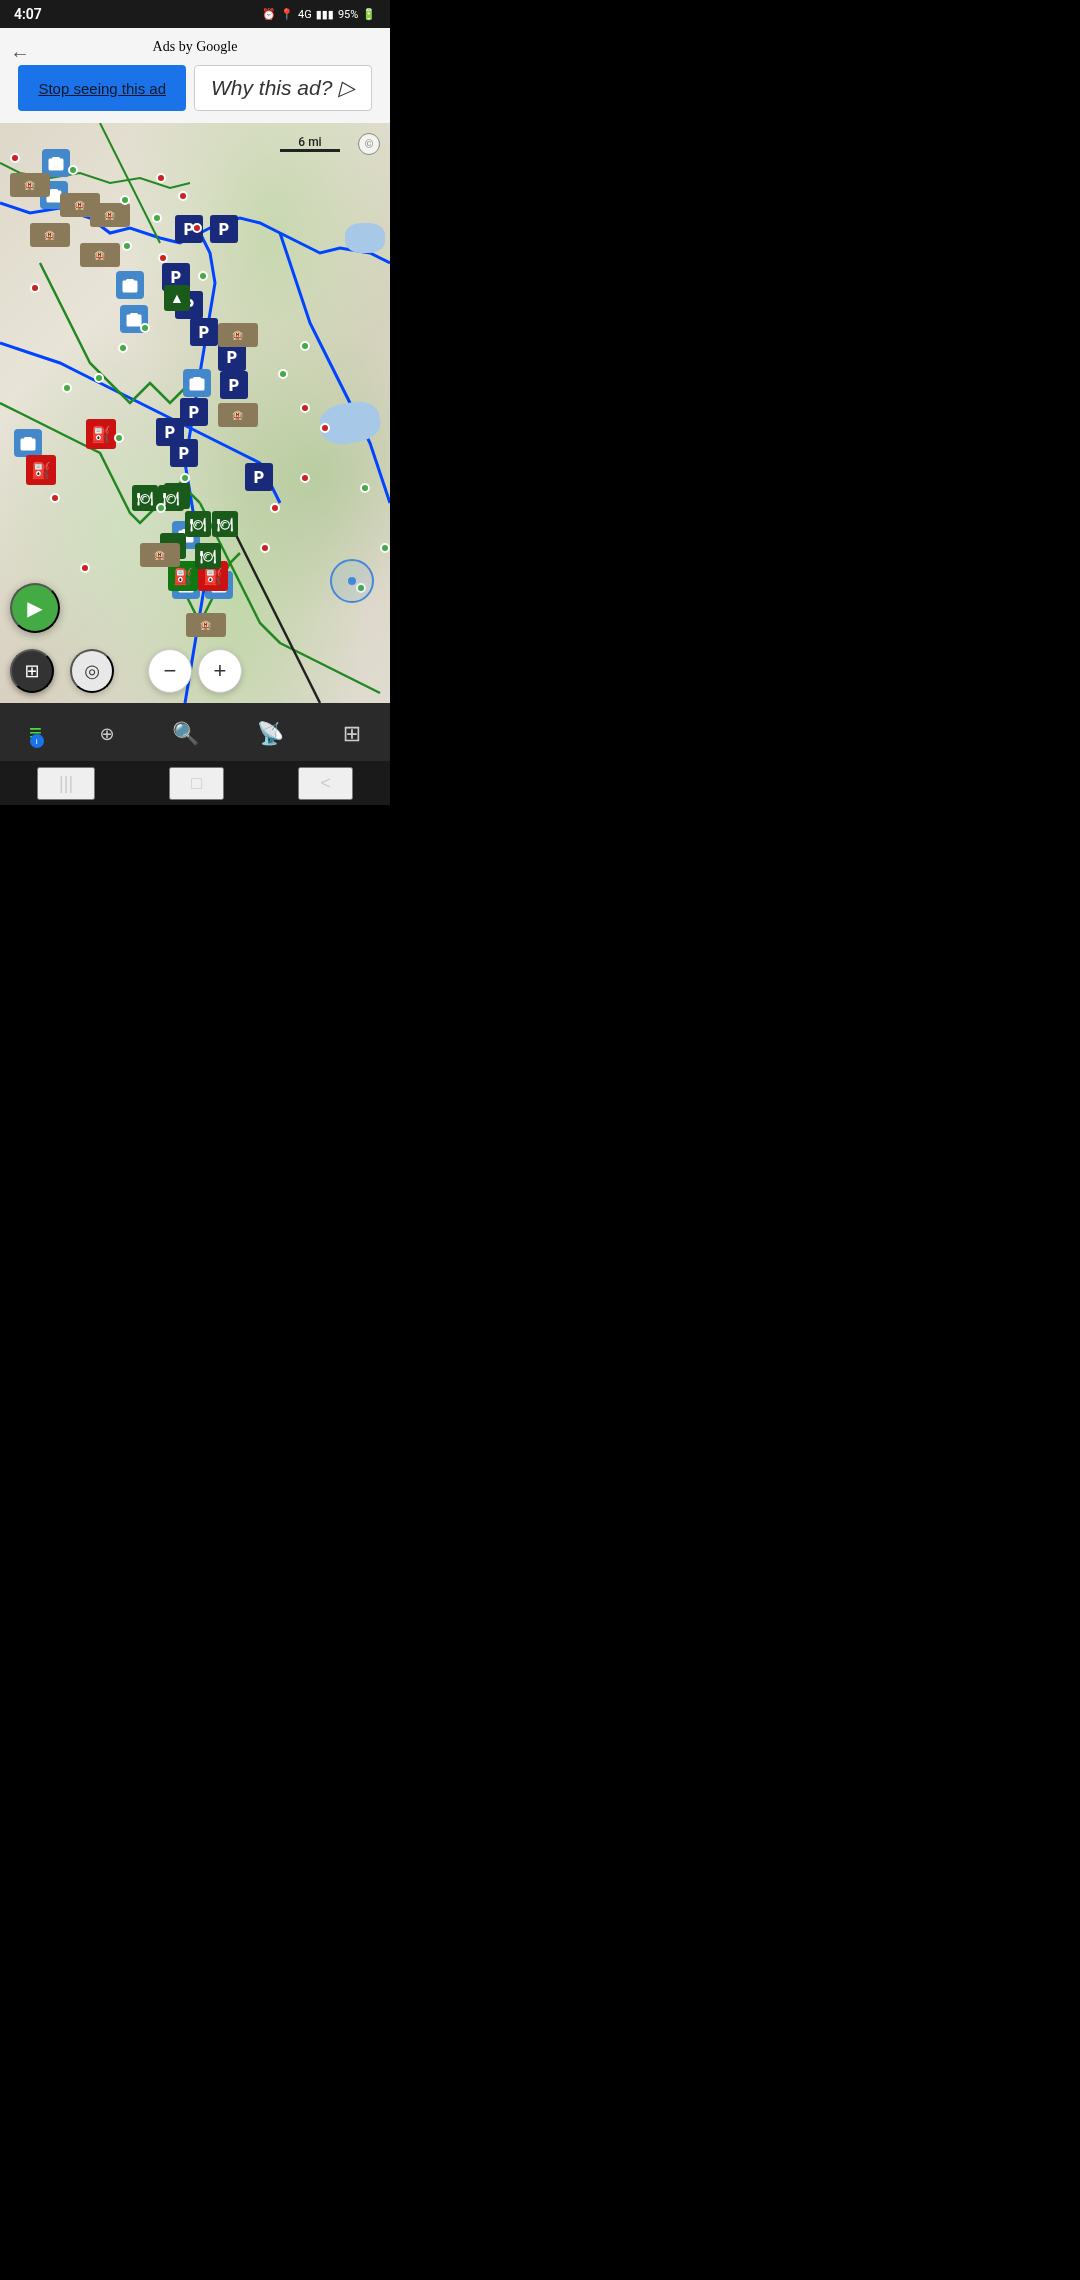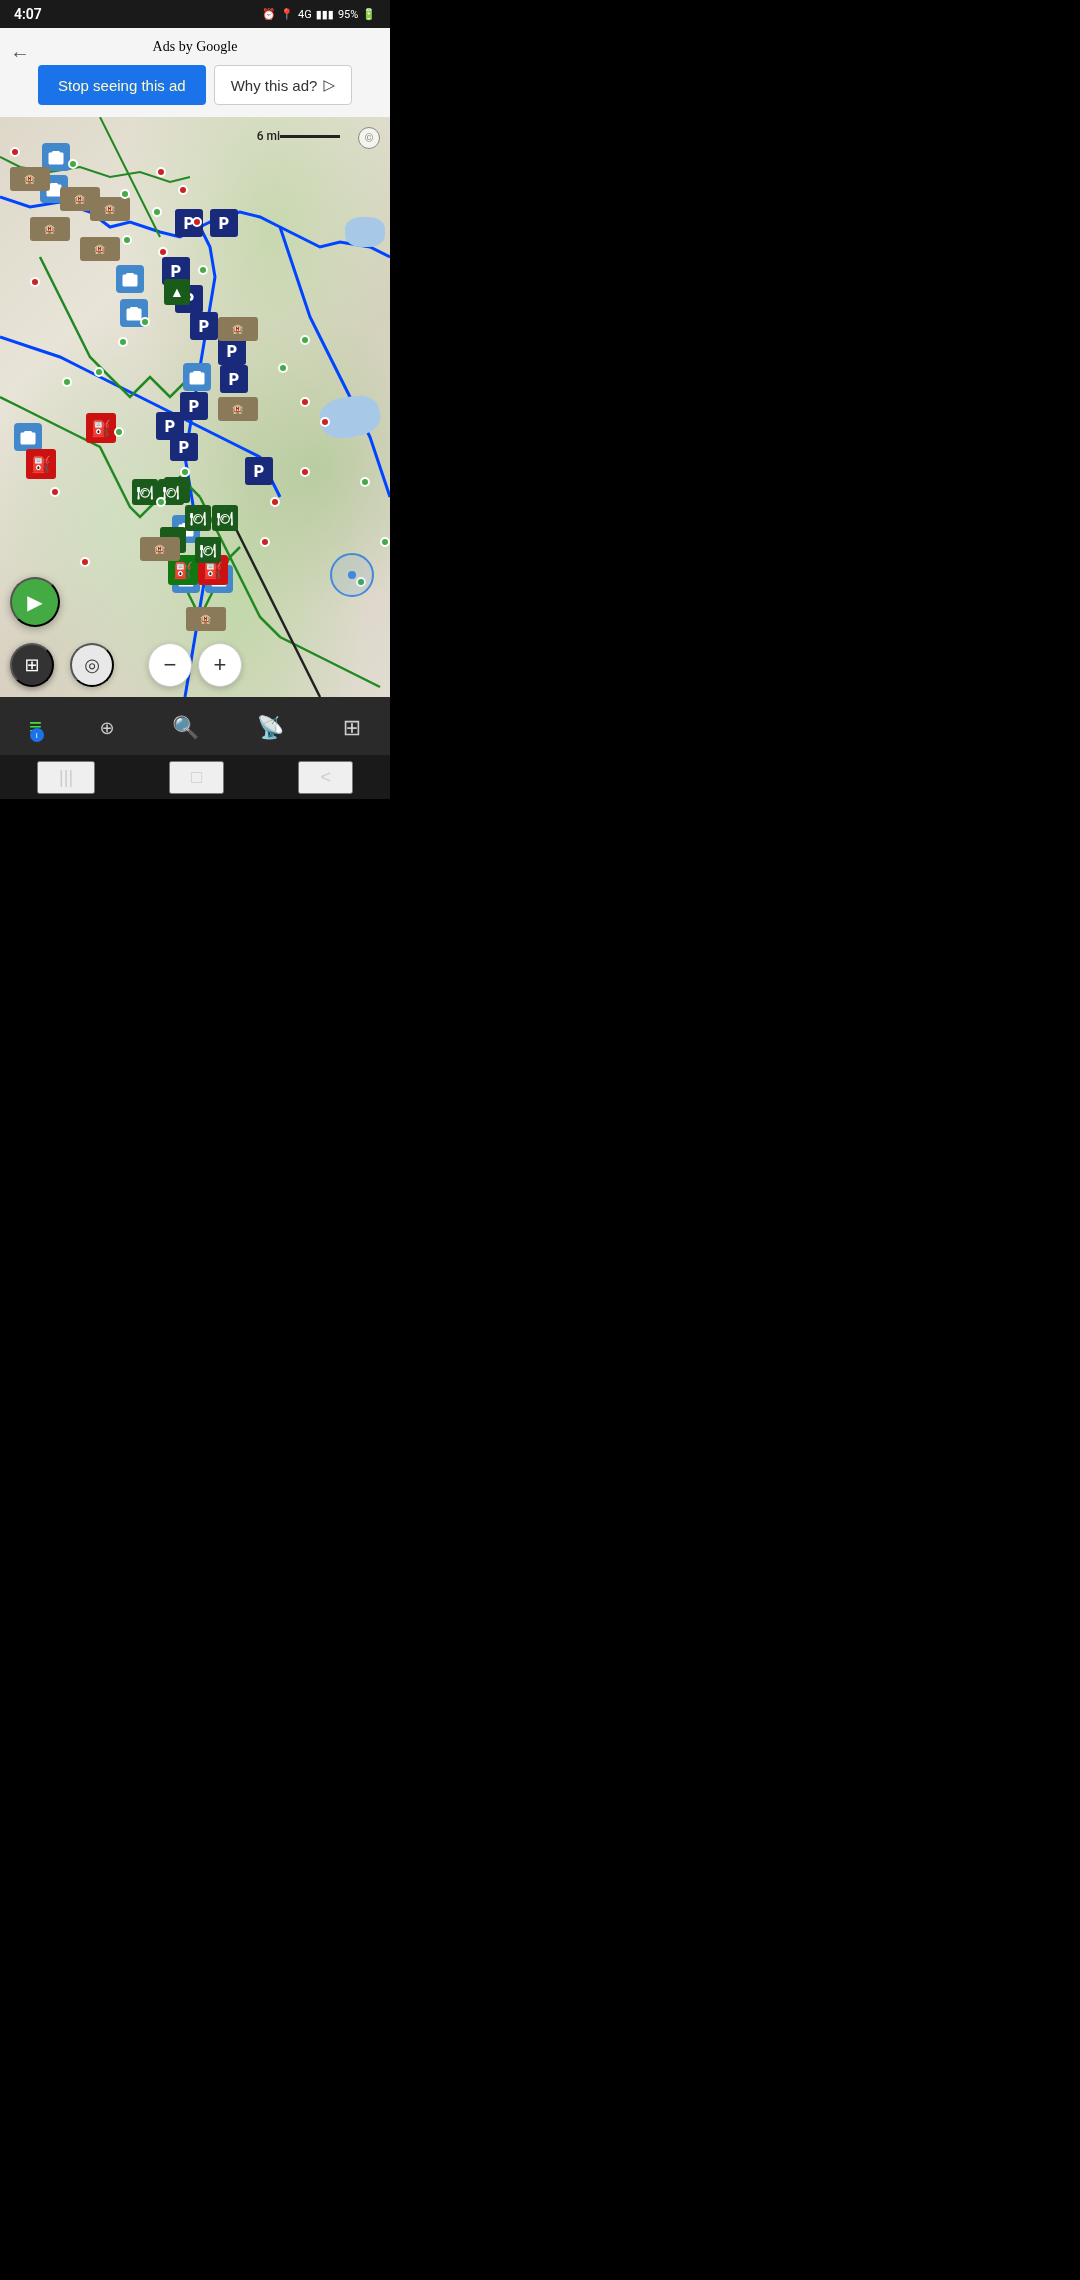--- a/index.html
+++ b/index.html
@@ -63,39 +63,41 @@
     .ads-by-google span {
       font-family: 'Georgia', serif;
       color: #000000;
     }
     .ad-buttons {
       display: flex;
       gap: 8px;
     }
     .btn-stop-seeing {
       background: #1a73e8;
-      color: #fef9c3;
+      color: #0f172a;
       border: none;
       border-radius: 4px;
       padding: 10px 20px;
       font-size: 15px;
       font-weight: 500;
       cursor: pointer;
+      text-decoration: underline;
     }
     .btn-why-ad {
       background: #fff;
       color: #333;
       border: 1px solid #ccc;
       border-radius: 4px;
       padding: 10px 16px;
-      font-size: 15px;
+      font-size: 21px;
       cursor: pointer;
       display: flex;
       align-items: center;
       gap: 6px;
+      font-style: italic;
     }
 
     
     .map-container {
       position: relative;
       width: 100%;
       height: 580px;
       overflow: hidden;
       background: #e8e0d0;
     }
@@ -118,21 +120,21 @@
       background: #a8c8e8;
       border-radius: 40%;
     }
 
     
     .map-scale {
       position: absolute;
       top: 12px;
       right: 50px;
       display: flex;
-      flex-direction: row;
+      flex-direction: column;
       align-items: center;
     }
     .map-scale-label {
       font-size: 12px;
       color: #222;
       font-weight: 500;
     }
     .map-scale-bar {
       width: 60px;
       height: 3px;

